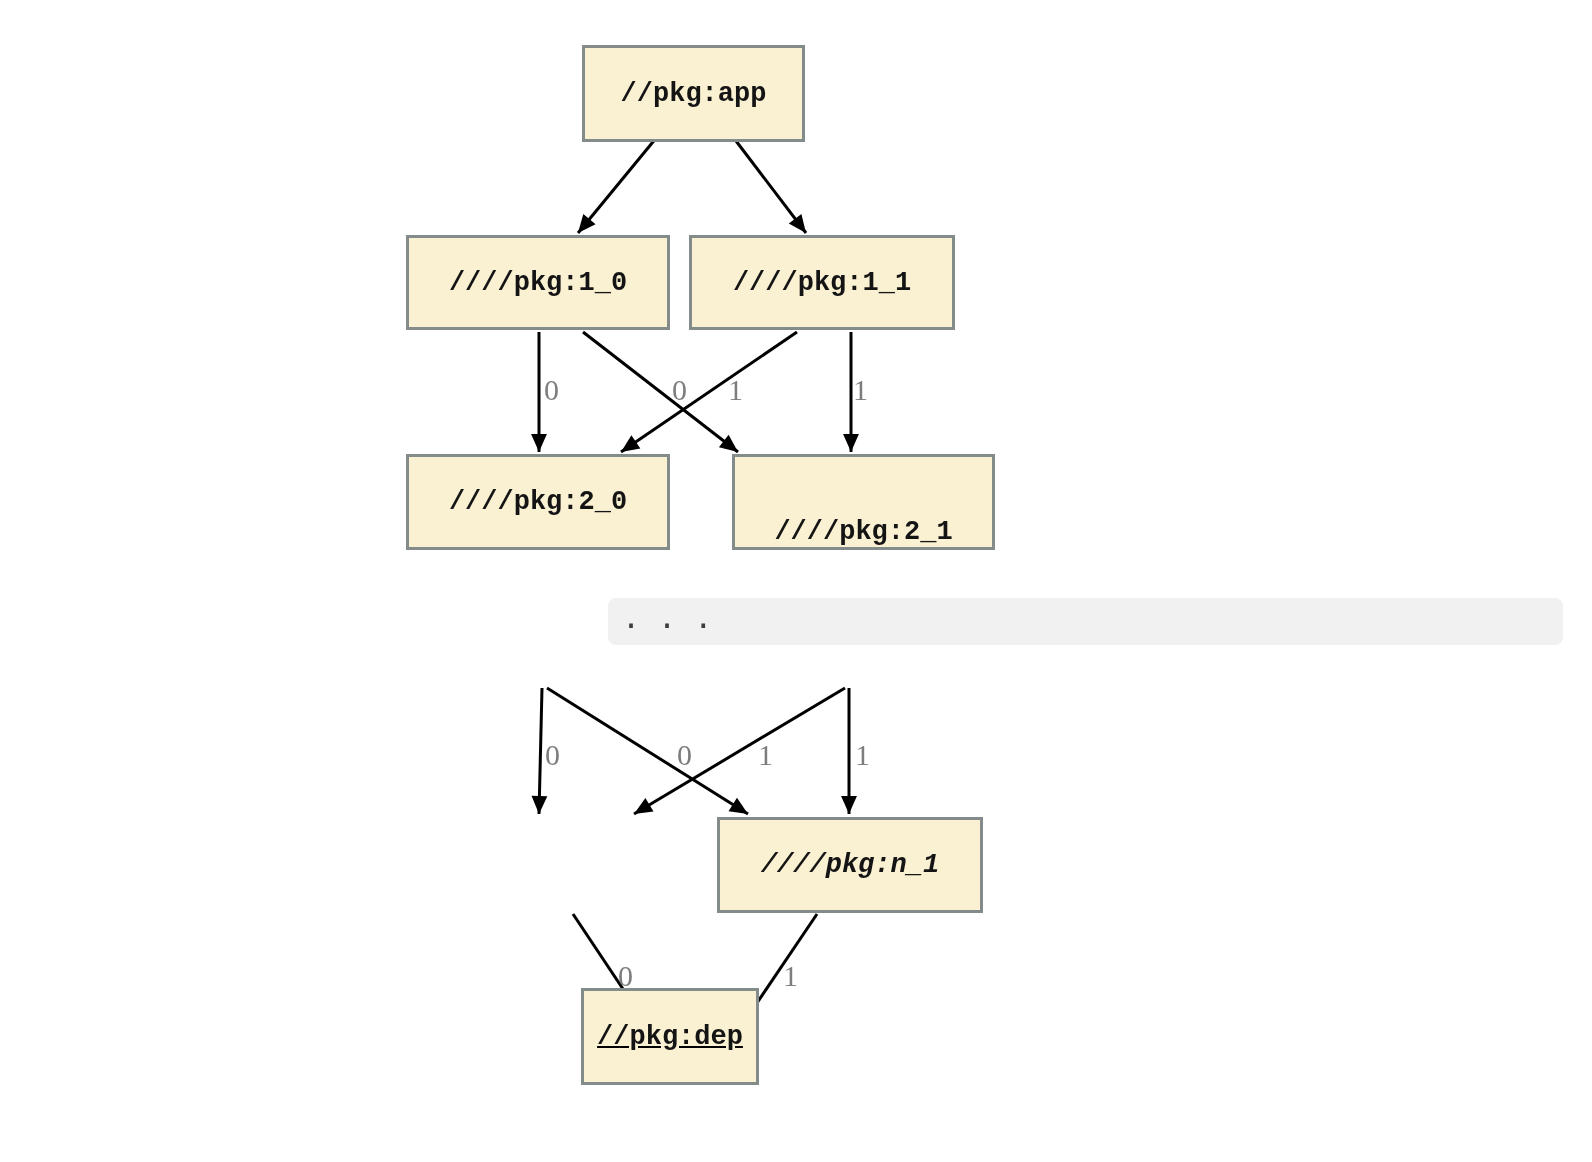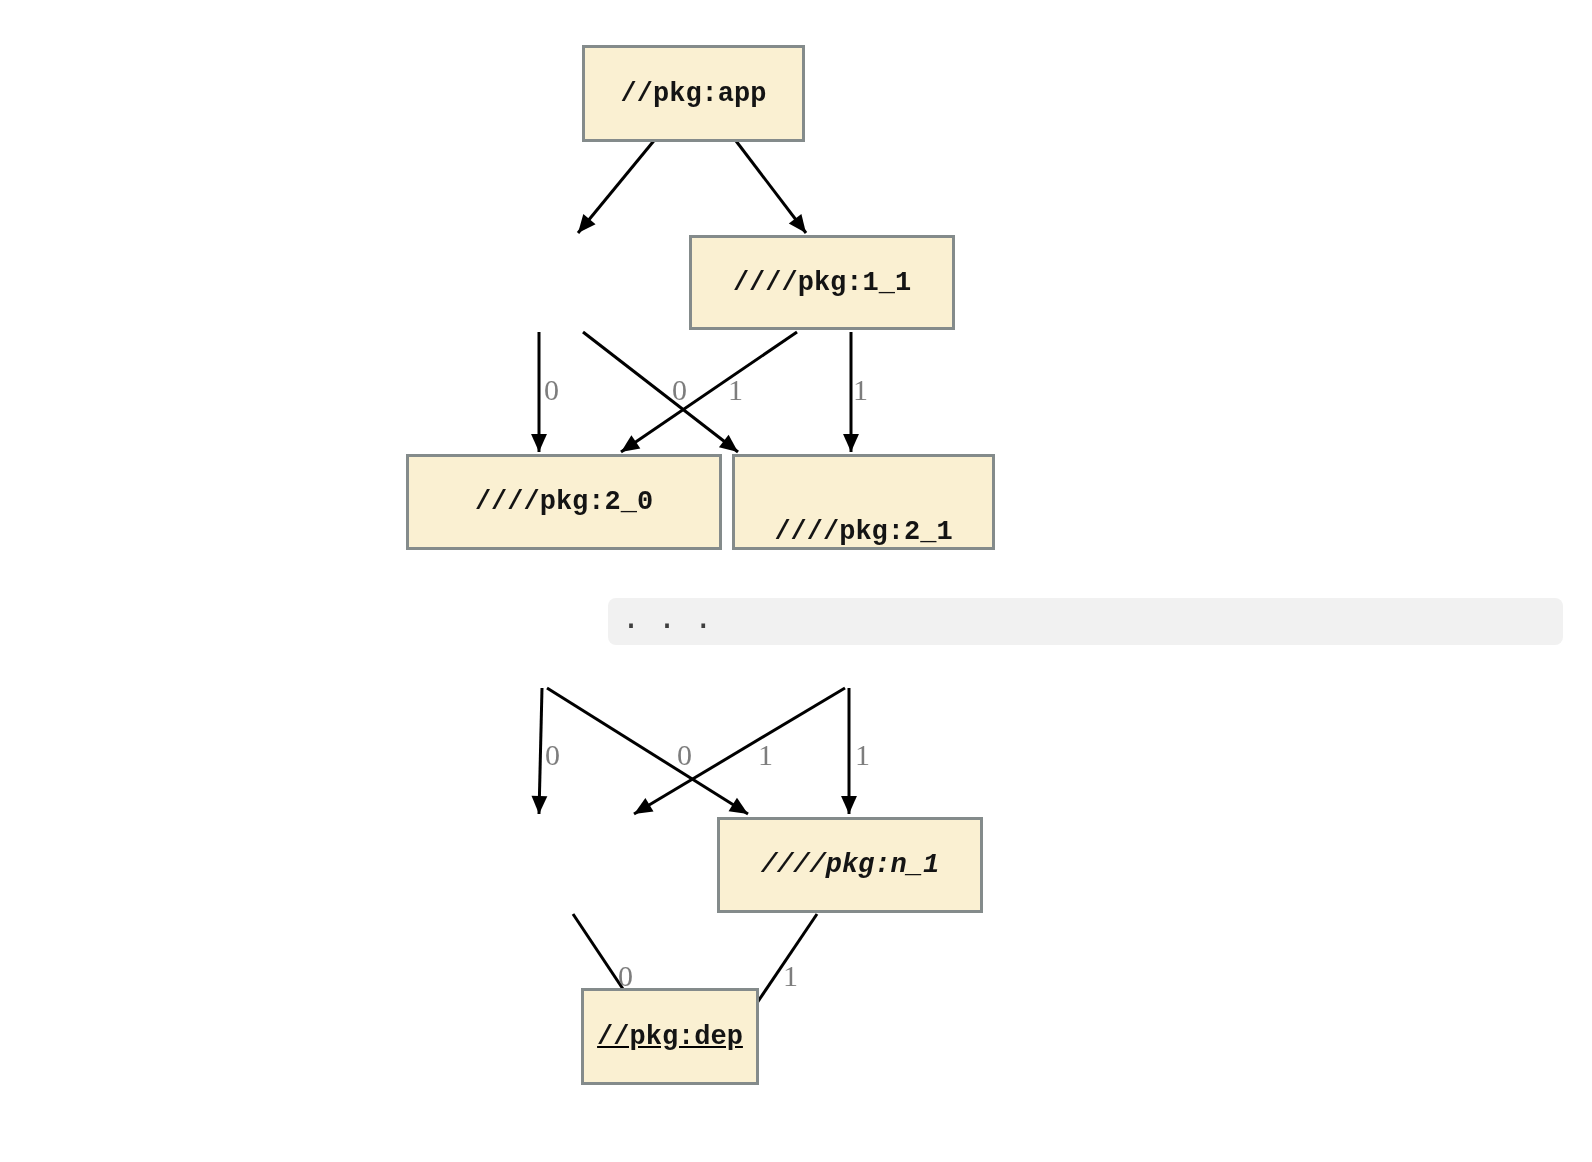--- a/index.html
+++ b/index.html
@@ -47,21 +47,21 @@
   .node span{
     font-family:"Liberation Mono", monospace;
     font-weight:700;
     font-size:27px;
     color:#141414;
     white-space:pre;
   }
   .node-app {left:582px; top:38px;  width:223px; height:97px;margin-top:7px;}
   .node-1_0 {left:406px; top:235px; width:264px; height:95px;}
   .node-1_1 {left:689px; top:235px; width:266px; height:95px;}
-  .node-2_0 {left:406px; top:454px; width:316px; height:96px;}
+  .node-2_0 {left:406px; top:454px; width:264px; height:96px;}
   .node-2_1 {left:732px; top:454px; width:263px; height:96px;align-items:flex-end;}
   .node-n_0 {left:406px; top:817px; width:264px; height:96px;}
   .node-n_1 {left:717px; top:817px; width:266px; height:96px;font-style:italic;}
   .node-dep {left:581px; top:988px;width:178px; height:97px;text-decoration:underline;}
   .ellipsis-band{
     position:absolute;
     left:608px; top:598px;
     width:955px; height:47px;
     background:var(--band-bg);
     border-radius:8px;
@@ -115,20 +115,23 @@
     <text class="edge-label" x="758" y="765">1</text>
     <text class="edge-label" x="855" y="765">1</text>
 
     <text class="edge-label" x="618" y="986">0</text>
     <text class="edge-label" x="783" y="986">1</text>
   </svg>
 
   <div class="node node-app">
     <span>//pkg:app</span>
   </div>
+  <div class="node node-1_0">
+    <span>////pkg:1_0</span>
+  </div>
   <div class="node node-1_1">
     <span>////pkg:1_1</span>
   </div>
   <div class="node node-2_0">
     <span>////pkg:2_0</span>
   </div>
   <div class="node node-2_1">
     <span>////pkg:2_1</span>
   </div>
   <div class="node node-n_1">

